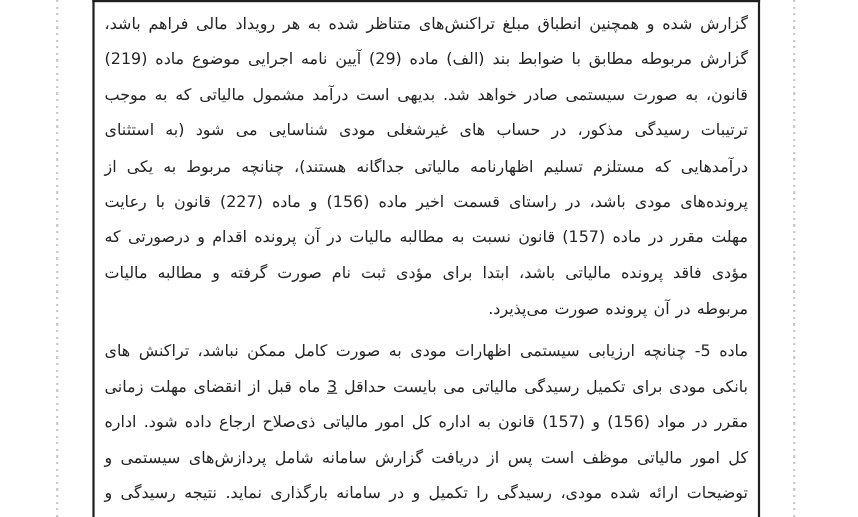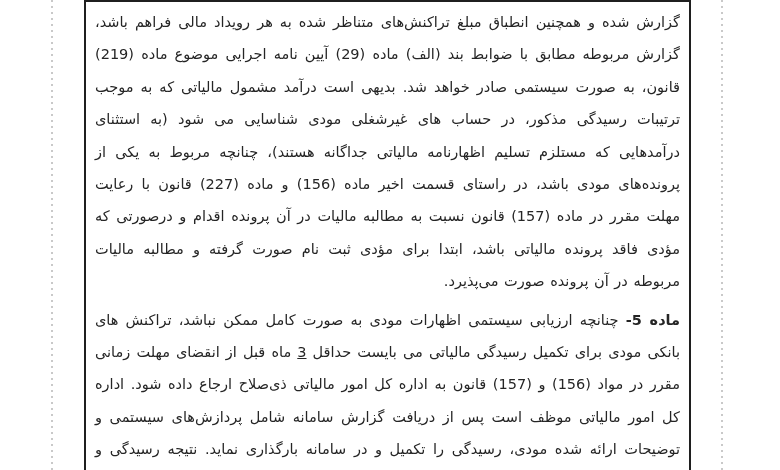--- a/index.html
+++ b/index.html
@@ -48,21 +48,21 @@
     color: var(--ink, #252525);
   }
   .doc p {
     margin: 0 0 6px 0;
     font-size: 14.5px;
     line-height: 32.4px;
     text-align: justify;
     text-justify: inter-word;
     word-spacing: 1px;
   }
-  .seg-bold { font-weight: bold; }
+  .seg-bold { font-weight: normal; }
   .seg-underline { text-decoration: underline; }
 </style>
 </head>
 <body>
 
 <div class="stage">
   <div class="fold-line left"></div>
   <div class="fold-line right"></div>
   <div class="text-frame">
     <div class="doc" dir="rtl" lang="fa">

